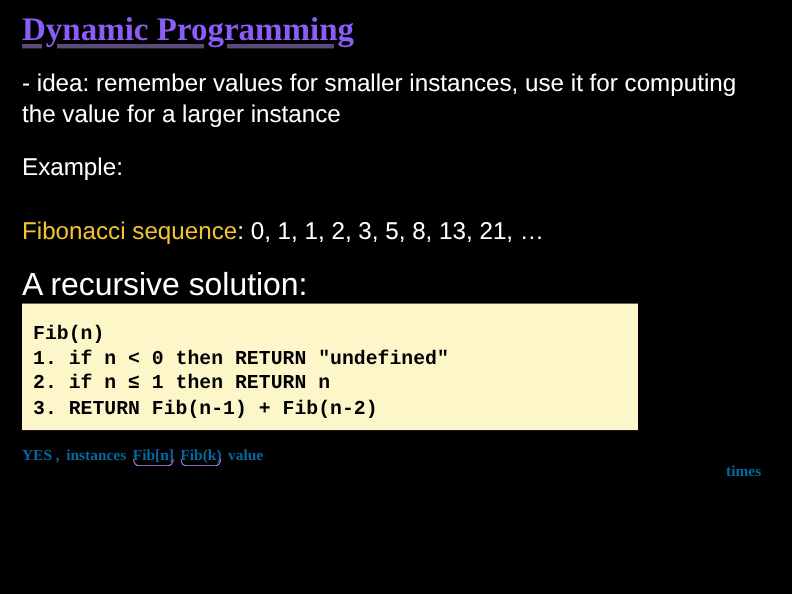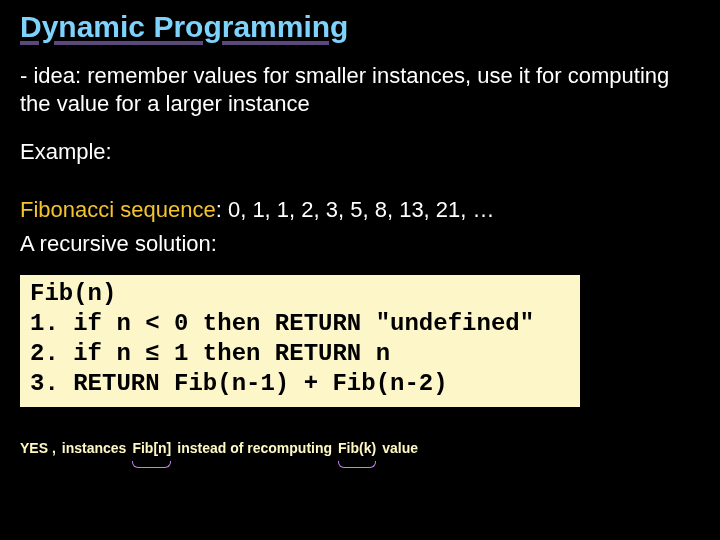--- a/index.html
+++ b/index.html
@@ -7,82 +7,81 @@
   body {
     background: #000;
     font-family: "Comic Sans MS", "Comic Sans", cursive, sans-serif;
     color: #fff;
     padding: 10px 20px 12px 20px;
     position: relative;
   }
   .title {
     font-size: 30px;
     font-weight: bold;
-    color: #7dd3fc;
+    color: #8b5cf6;
     text-decoration: underline;
     text-decoration-color: #5a4a7a;
     text-decoration-thickness: 4px;
     text-underline-offset: 4px;
     margin-bottom: 18px;
+    font-family: Liberation Serif, serif;
   }
   .idea {
     font-size: 22px;
     line-height: 1.25;
     margin-bottom: 22px;
     margin-top: 12px;
   }
   .example-label {
     font-size: 22px;
     margin-bottom: 32px;
   }
   .fib-line {
     font-size: 22px;
-    margin-bottom: 8px;
+    margin-bottom: 20px;
   }
   .fib-label { color: #f4c430; }
   .fib-seq { color: #fff; }
   .recursive-label {
-    font-size: 22px;
-    margin-bottom: 18px;
+    font-size: 29px;
   }
   .codeblock {
     background: #fdf6c9;
     color: #000;
     font-family: "Courier New", Courier, monospace;
     font-weight: bold;
-    font-size: 24px;
+    font-size: 18px;
     line-height: 1.25;
-    padding: 4px 10px 8px 10px;
+    padding: 17px 10px 8px 10px;
     width: 560px;
     margin-bottom: 16px;
     white-space: pre;
   }
   .question-row {
     display: flex;
     align-items: flex-start;
     gap: 10px;
   }
   .question {
     font-size: 22px;
     white-space: nowrap;
   }
   .hand {
-    font-family: Liberation Sans, sans-serif;
-    color: #fef9c3;
+    font-family: Liberation Serif, serif;
+    color: #0369a1;
     font-size: 14px;
     line-height: 1.1;
     font-weight: bold;
     flex: 1;
-    margin-top: 18px;
   }
   .hand .row1 { display: flex; gap: 6px; flex-wrap: wrap; }
   .hand .row2 { display: flex; justify-content: flex-end; gap: 4px; padding-right: 8px; }
   .underbrace {
     position: relative;
-    padding-bottom: 10px;
+    padding-bottom: 0;
   }
   .underbrace::after {
     content: "";
     position: absolute;
     left: 0; right: 0; bottom: -2px;
     height: 6px;
     border: 1px solid #c080e8;
     border-top: none;
     border-radius: 0 0 6px 6px;
   }
@@ -106,18 +105,20 @@
 <span>1. if n &lt; 0 then RETURN "undefined"</span>
 <span>2. if n ≤ 1 then RETURN n</span>
 <span>3. RETURN Fib(n-1) + Fib(n-2)</span></div>
 
 <div class="question-row">
   <div class="hand">
     <div class="row1">
       <span>YES ,</span>
       <span>instances</span>
       <span class="underbrace">Fib[n]</span>
-      <span>instead of recomputing</span>
       <span class="underbrace">Fib(k)</span>
       <span>value</span>
+    </div>
+    <div class="row2">
+      <span>times</span>
     </div>
   </div>
 </div>
 
 </body></html>

